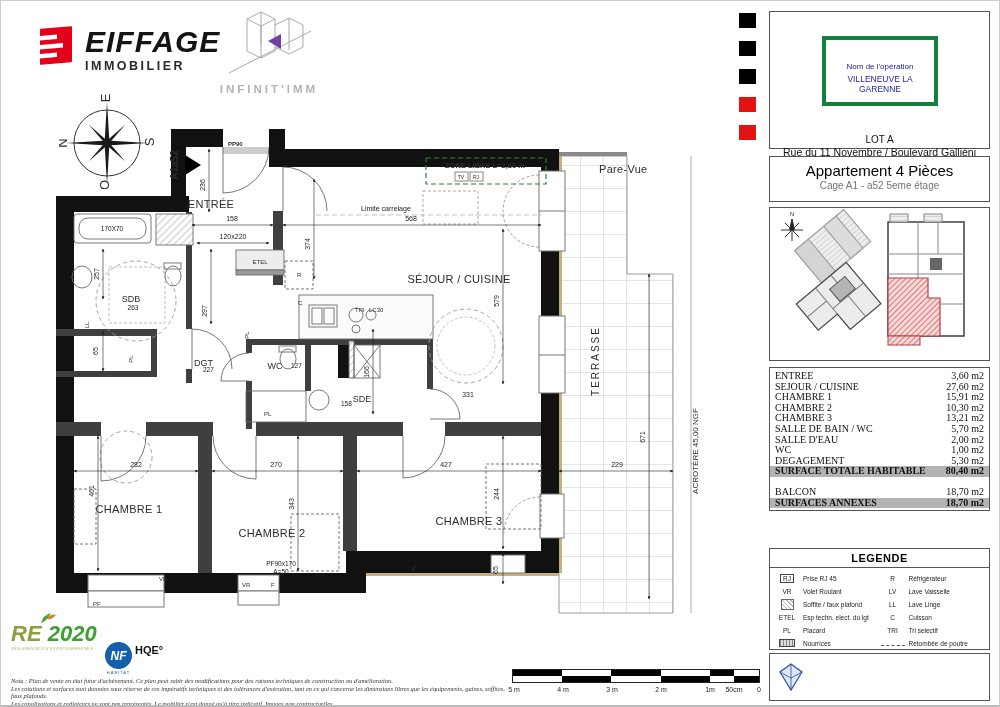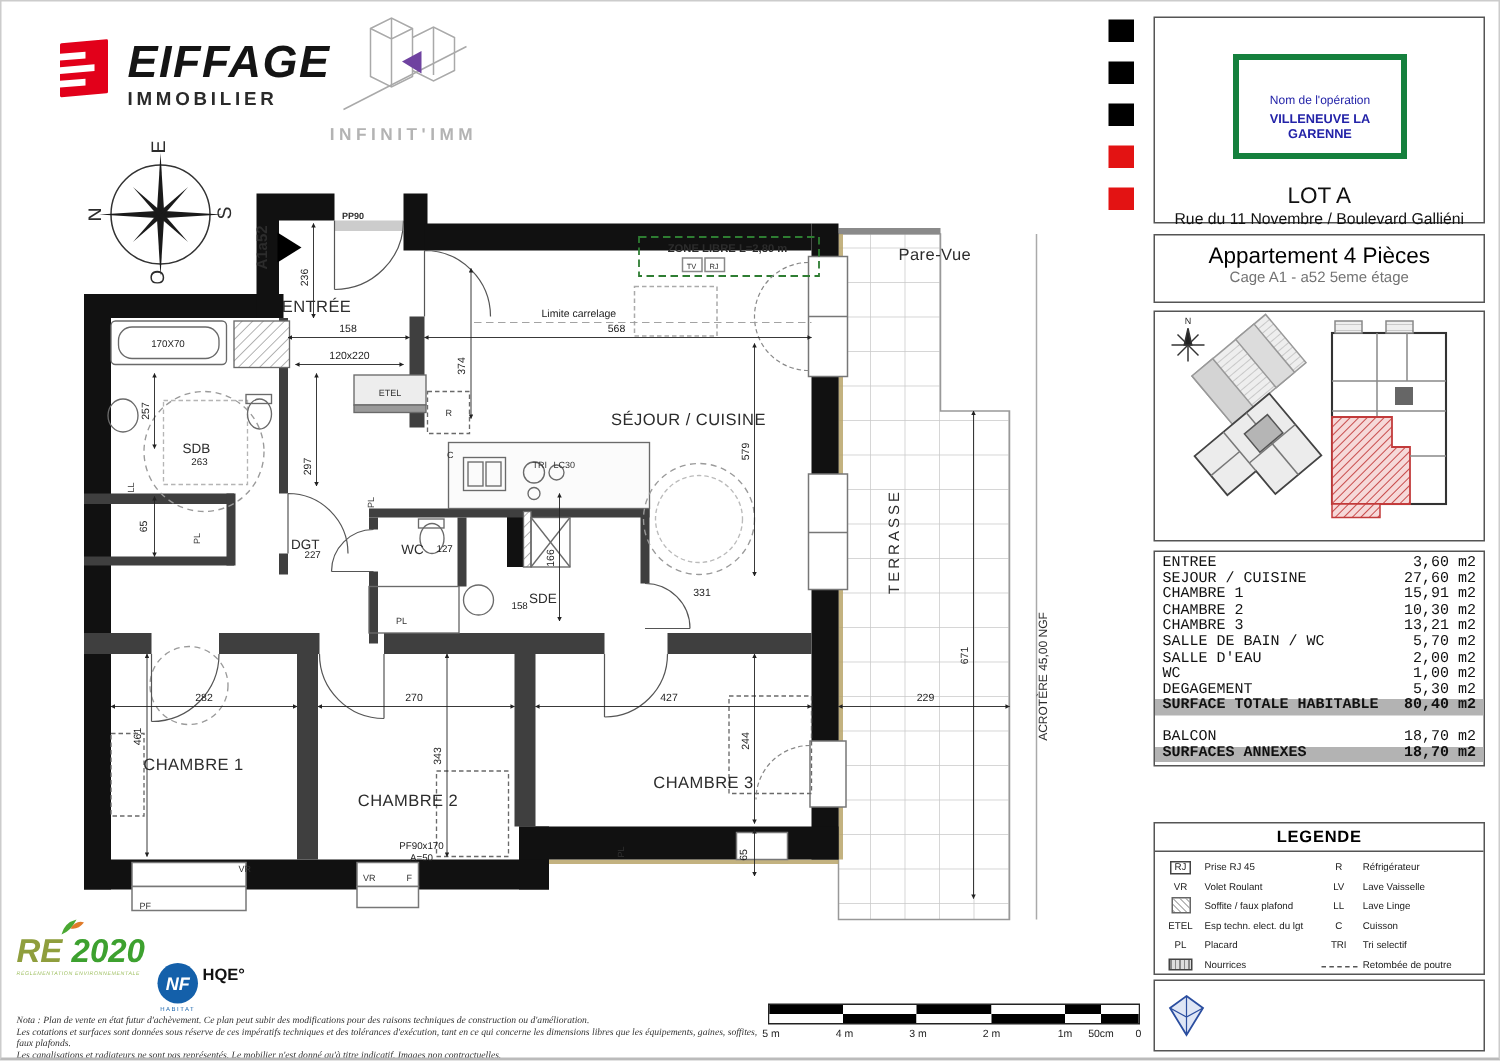--- a/index.html
+++ b/index.html
@@ -10,28 +10,28 @@
   #eiffage-sub{font-weight:bold;font-size:12.5px;color:#2a2a2a;letter-spacing:2.5px;}
   #infinitimm-text{font-size:11.5px;color:#b3b3b3;letter-spacing:3px;font-weight:bold;}
   
   .mk{width:17px;height:15px;margin-bottom:13px;}
   .mk-b{background:#000;}
   .mk-r{background:#e31313;}
   
   .pbox{position:absolute;left:768px;width:221px;border:1px solid #555;background:#fff;box-sizing:border-box;}
   #op-inner{position:absolute;left:52px;top:24px;width:116px;height:70px;border:4px solid #15803d;text-align:center;box-sizing:border-box;padding-top:22px;}
   #op-label{font-size:8px;color:#2323a8;}
-  #op-name{font-size:8.5px;color:#2323a8;font-weight:bold;margin-top:3px;}
-  #lot{font-size:15px;color:#111;text-align:center;margin-top:8px;}
+  #op-name{font-size:8.5px;color:#2323a8;font-weight:normal;margin-top:3px;}
+  #lot{font-size:10px;color:#111;text-align:center;margin-top:20px;}
   #addr{font-size:10.5px;color:#111;text-align:center;margin-top:1px;}
   #apt-title{font-size:15px;font-weight:normal;text-align:center;margin-top:5px;color:#000;}
   #apt-sub{font-size:10px;text-align:center;margin-top:1px;color:#737373;}
   
   #stable{font-family:"Liberation Serif",serif;font-size:10px;color:#111;padding:3px 0;}
-  .srow{display:flex;justify-content:space-between;padding:0 5px;line-height:10.6px;font-family:Liberation Mono, monospace;}
+  .srow{display:flex;justify-content:space-between;padding:0 5px;line-height:10.6px;}
   .srow.hl{background:#b3b3b3;font-weight:bold;}
   .sgap{height:10px;}
   
   #leg-head{border-bottom:1px solid #555;text-align:center;font-size:11px;font-weight:bold;letter-spacing:.5px;padding:3px 0;}
   #leg-body{display:flex;padding:5px 4px 3px 4px;}
   .leg-col{flex:1;}
   .leg-item{display:flex;align-items:center;height:11px;margin-bottom:2px;}
   .leg-code{width:26px;text-align:center;font-size:6.5px;color:#222;flex:none;}
   .leg-label{font-size:6.5px;color:#222;margin-left:3px;}
   .rj-box{border:1px solid #444;padding:0 2px;display:inline-block;}

